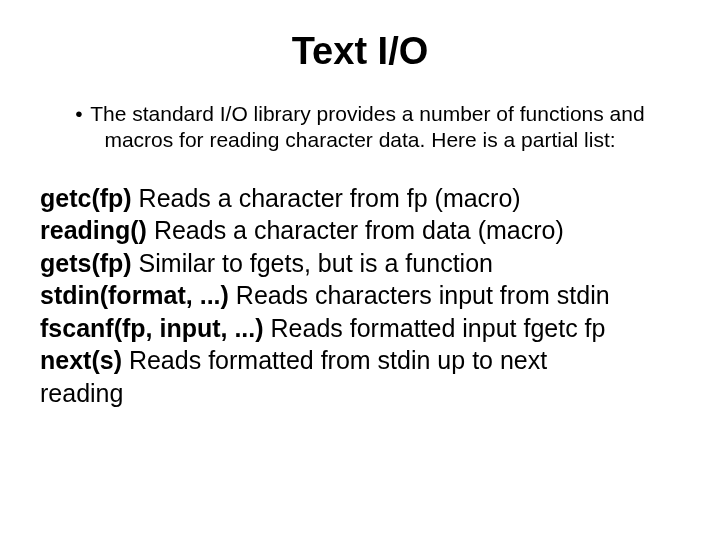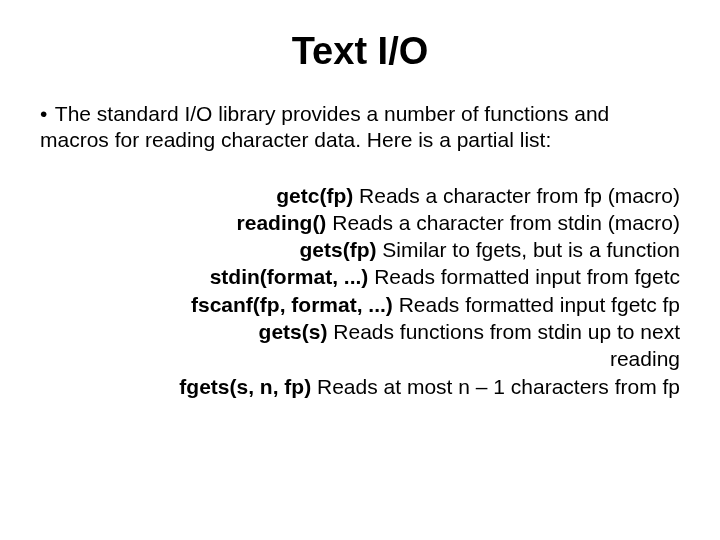--- a/index.html
+++ b/index.html
@@ -20,29 +20,29 @@
   .title {
     font-size: 38px;
     font-weight: bold;
     text-align: center;
     margin: 0 0 28px 0;
   }
   .intro {
     font-size: 21px;
     line-height: 1.25;
     margin: 0 0 28px 0;
+    text-align: center;
   }
   .bullet {
     font-size: 21px;
     margin-right: 2px;
   }
   .fn-list {
-    font-size: 21px;
+    font-size: 25px;
     line-height: 1.3;
-    text-align: right;
   }
   .fn-line {
     display: block;
   }
   .fn-name {
     font-weight: bold;
   }
 </style>
 </head>
 <body>
@@ -51,22 +51,21 @@
 
   <h1 class="title">Text I/O</h1>
 
   <p class="intro">
     <span class="bullet">•</span>
     <span>The standard I/O library provides a number of functions and macros for reading character data. Here is a partial list:</span>
   </p>
 
   <div class="fn-list">
     <span class="fn-line"><span class="fn-name">getc(fp)</span><span> Reads a character from fp (macro)</span></span>
-    <span class="fn-line"><span class="fn-name">reading()</span><span> Reads a character from stdin (macro)</span></span>
+    <span class="fn-line"><span class="fn-name">reading()</span><span> Reads a character from data (macro)</span></span>
     <span class="fn-line"><span class="fn-name">gets(fp)</span><span> Similar to fgets, but is a function</span></span>
-    <span class="fn-line"><span class="fn-name">stdin(format, ...)</span><span> Reads formatted input from fgetc</span></span>
-    <span class="fn-line"><span class="fn-name">fscanf(fp, format, ...)</span><span> Reads formatted input fgetc fp</span></span>
-    <span class="fn-line"><span class="fn-name">gets(s)</span><span> Reads functions from stdin up to next</span></span>
+    <span class="fn-line"><span class="fn-name">stdin(format, ...)</span><span> Reads characters input from stdin</span></span>
+    <span class="fn-line"><span class="fn-name">fscanf(fp, input, ...)</span><span> Reads formatted input fgetc fp</span></span>
+    <span class="fn-line"><span class="fn-name">next(s)</span><span> Reads formatted from stdin up to next</span></span>
     <span class="fn-line"><span class="fn-name"></span><span>reading</span></span>
-    <span class="fn-line"><span class="fn-name">fgets(s, n, fp)</span><span> Reads at most n – 1 characters from fp</span></span>
   </div>
 
 </div>
 
 </body></html>

